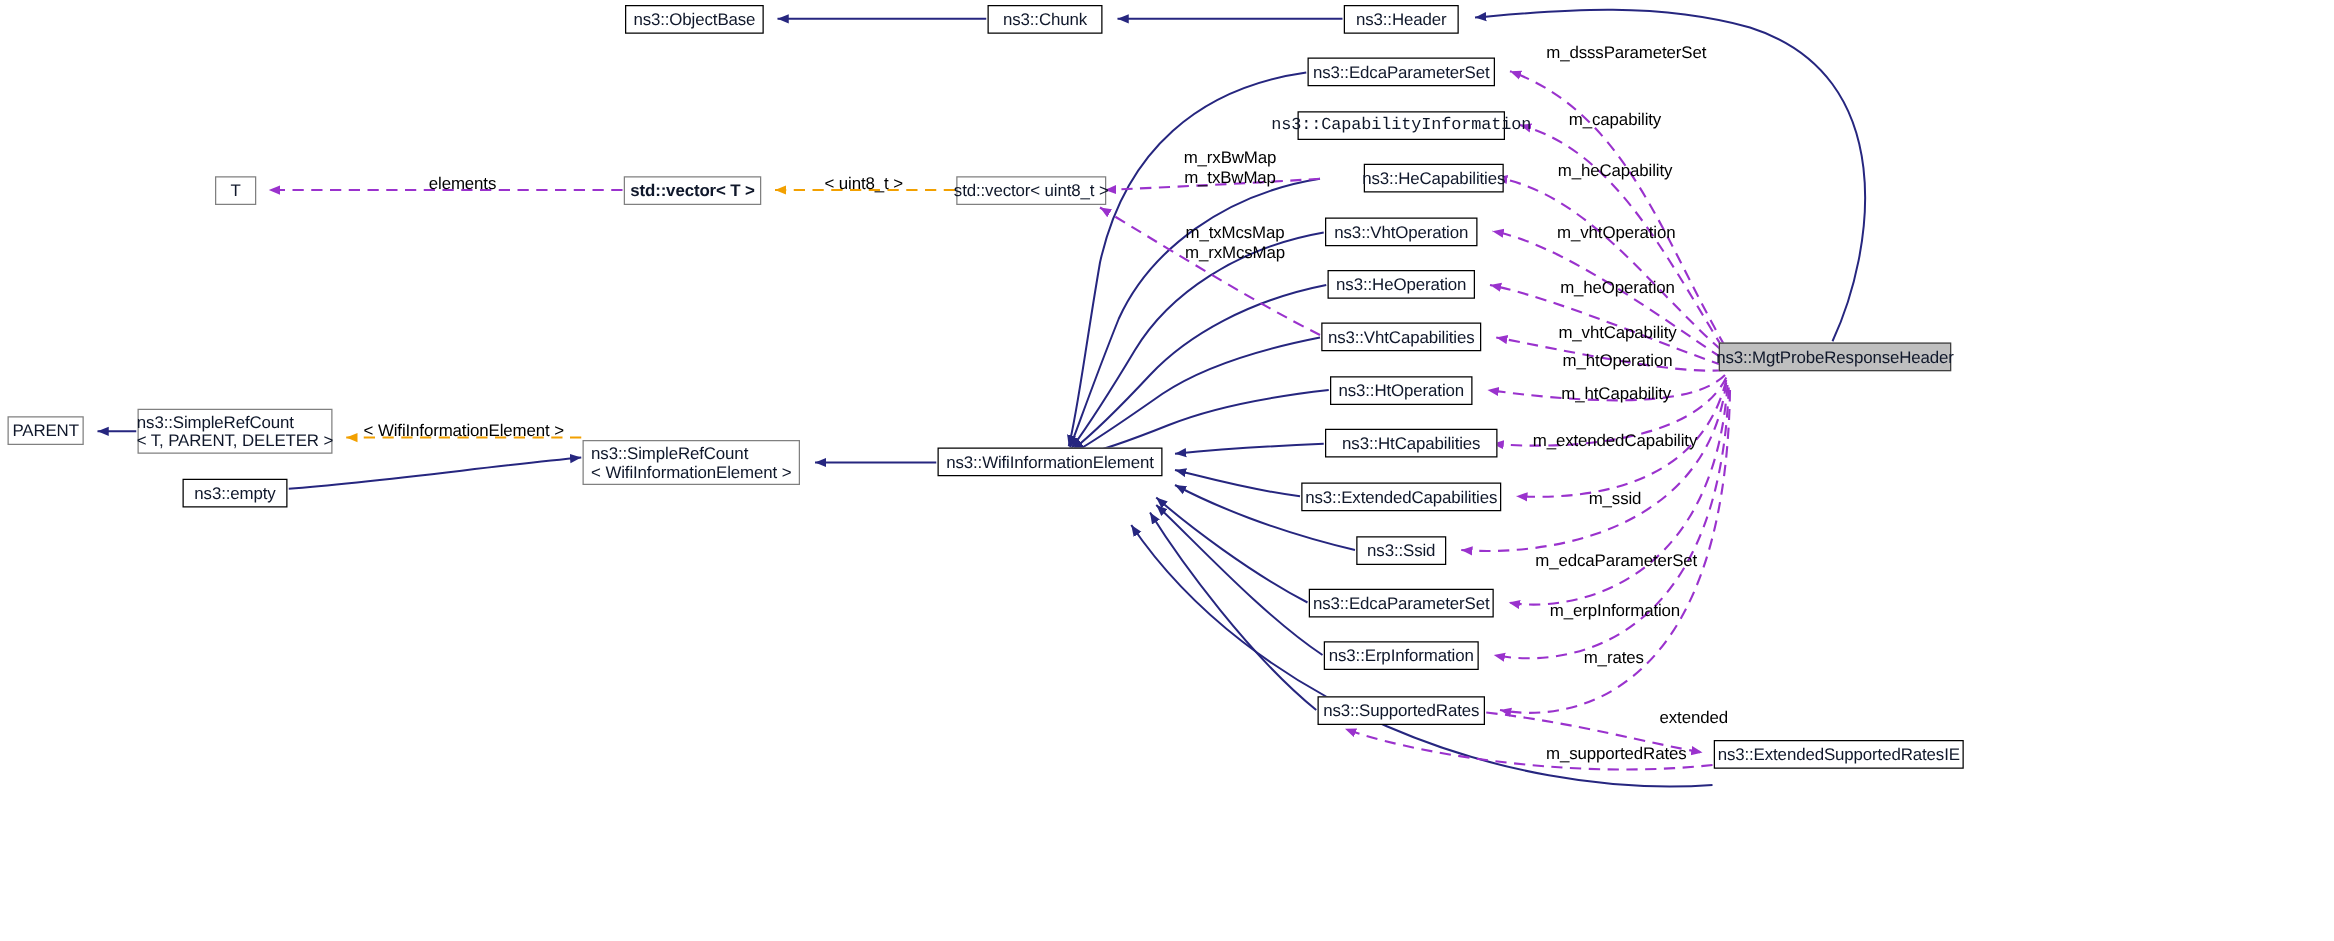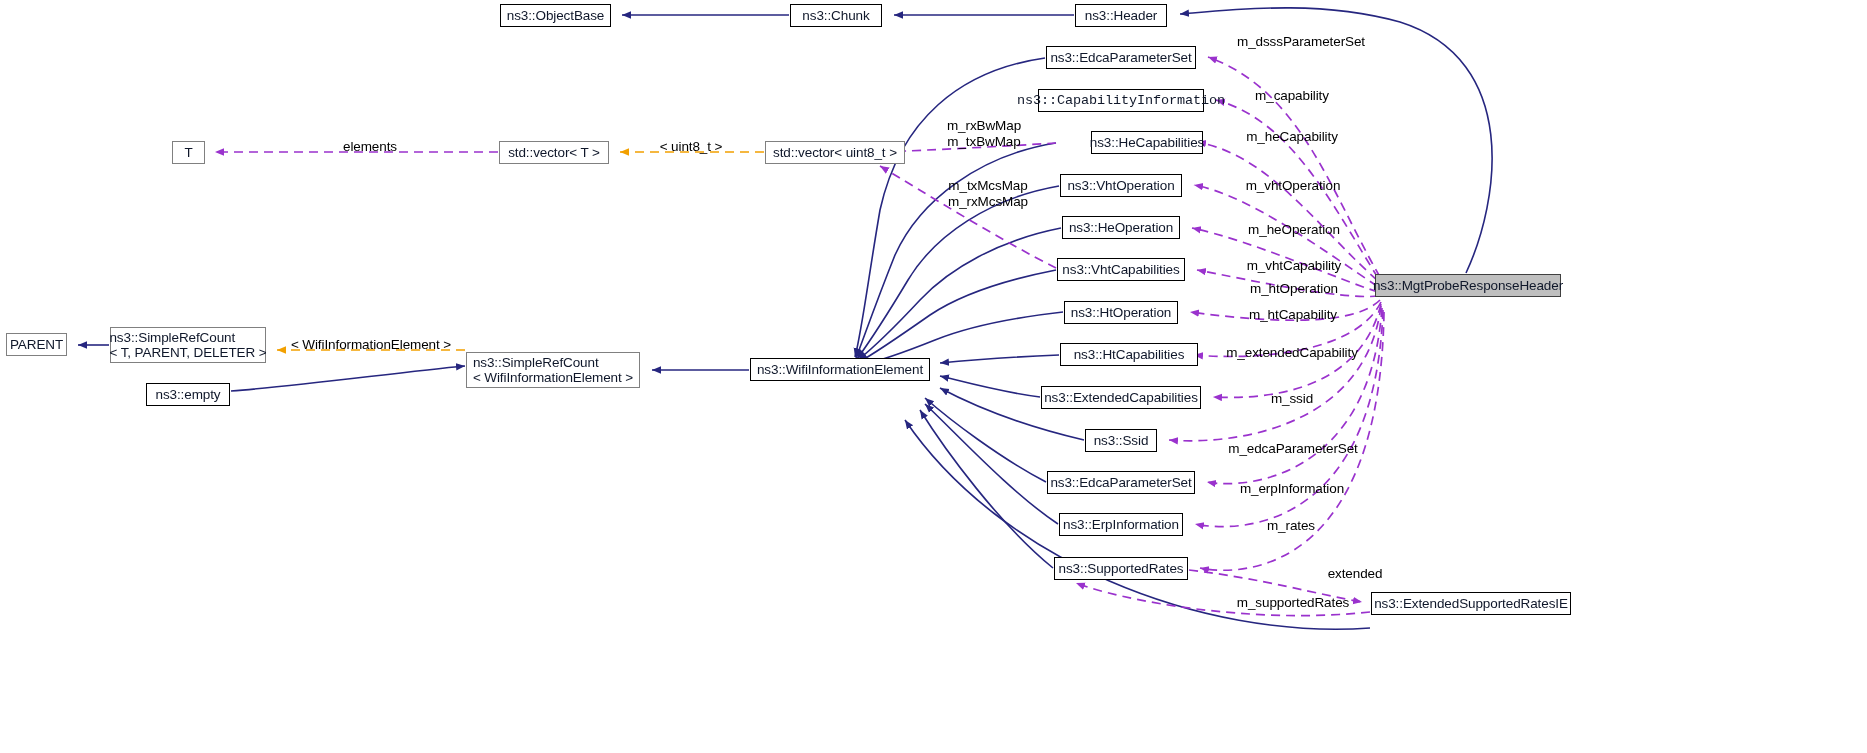--- a/index.html
+++ b/index.html
@@ -176,23 +176,23 @@
   <div class="node thin" style="left:466px;top:352px;width:174px;height:36px;">ns3::SimpleRefCount
 &lt; WifiInformationElement &gt;</div>
 
   <div class="node thin" style="left:110px;top:327px;width:156px;height:36px;">ns3::SimpleRefCount
 &lt; T, PARENT, DELETER &gt;</div>
 
   <div class="node thin" style="left:6px;top:333px;width:61px;height:23px;">PARENT</div>
 
   <div class="node" style="left:146px;top:383px;width:84px;height:23px;">ns3::empty</div>
 
-  <div class="node thin" style="left:765px;top:141px;width:140px;height:23px;">std::vector&lt; uint8_t &gt;</div>
-
-  <div class="node thin" style="left:499px;top:141px;width:110px;height:23px;">std::vector&lt; T &gt;</div>
+  <div class="node thin" style="left:765px;top:141px;width:120px;height:23px;">std::vector&lt; uint8_t &gt;</div>
+
+  <div class="node thin" style="left:499px;top:141px;width:110px;height:23px;font-weight:bold;">std::vector&lt; T &gt;</div>
 
   <div class="node thin" style="left:172px;top:141px;width:33px;height:23px;">T</div>
 
   <div class="edge-label" style="left:1231px;top:34px;width:140px;">m_dsssParameterSet</div>
   <div class="edge-label" style="left:1247px;top:88px;width:90px;">m_capability</div>
   <div class="edge-label" style="left:1240px;top:129px;width:104px;">m_heCapability</div>
   <div class="edge-label" style="left:1239px;top:178px;width:108px;">m_vhtOperation</div>
   <div class="edge-label" style="left:1242px;top:222px;width:104px;">m_heOperation</div>
   <div class="edge-label" style="left:1240px;top:258px;width:108px;">m_vhtCapability</div>
   <div class="edge-label" style="left:1244px;top:281px;width:100px;">m_htOperation</div>

